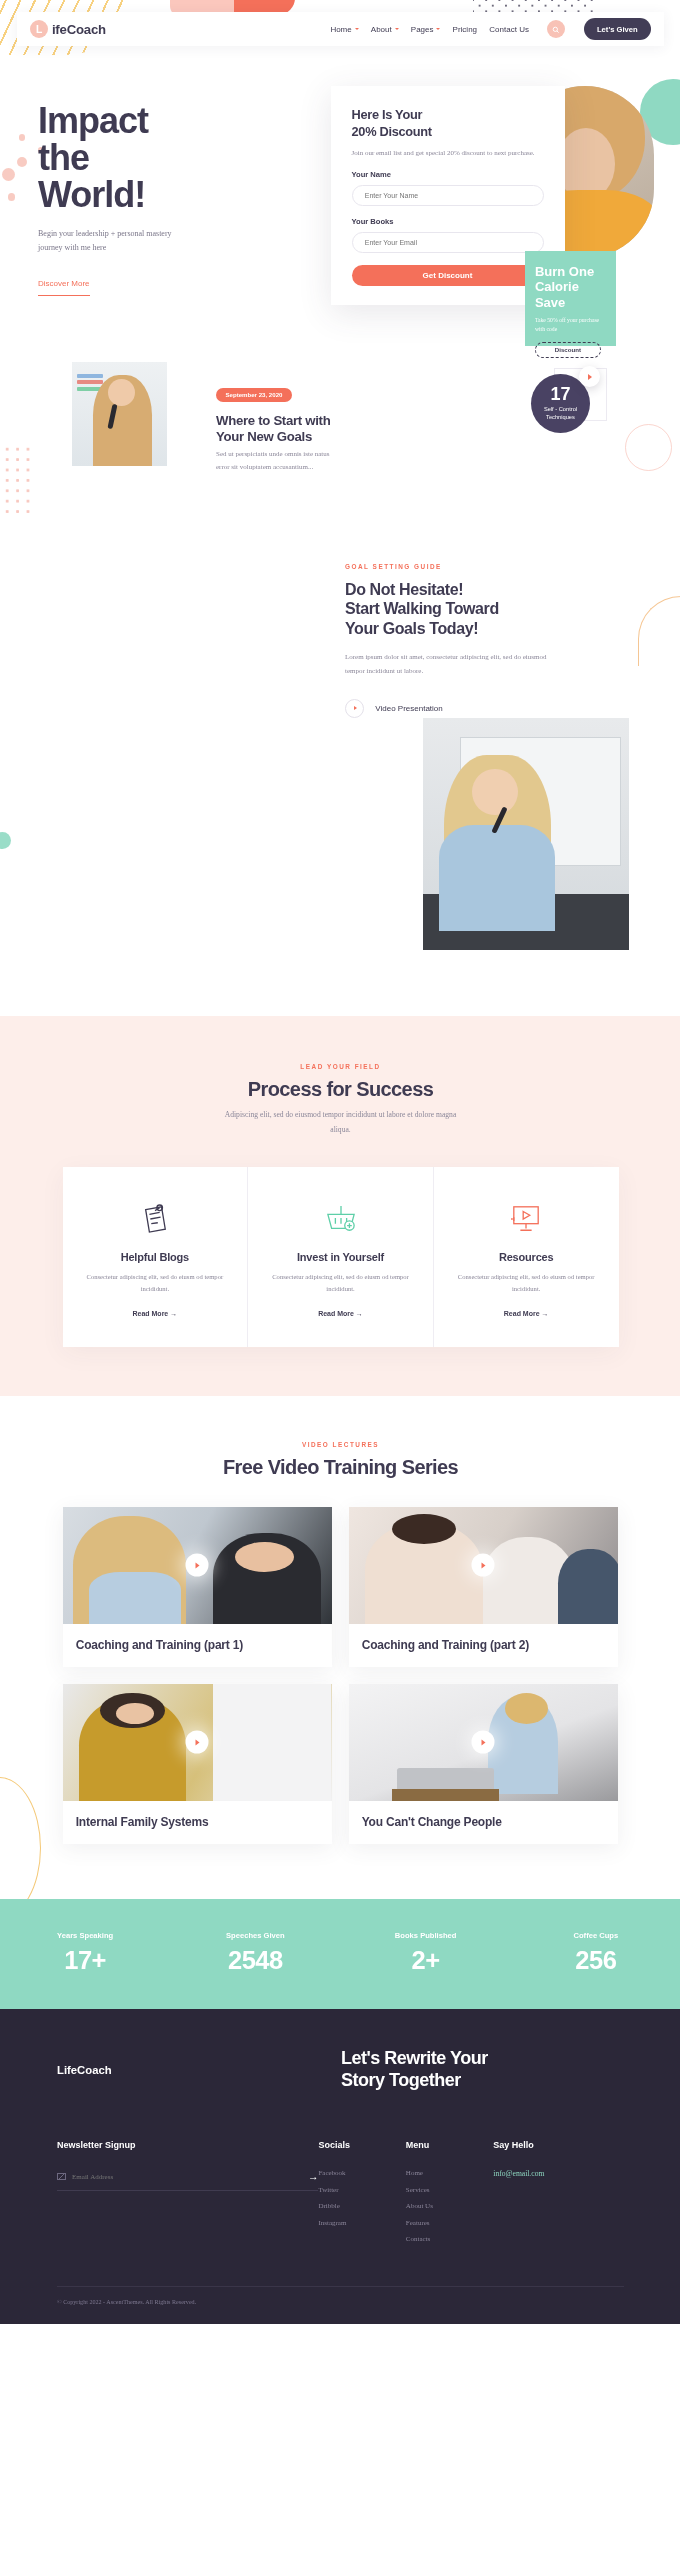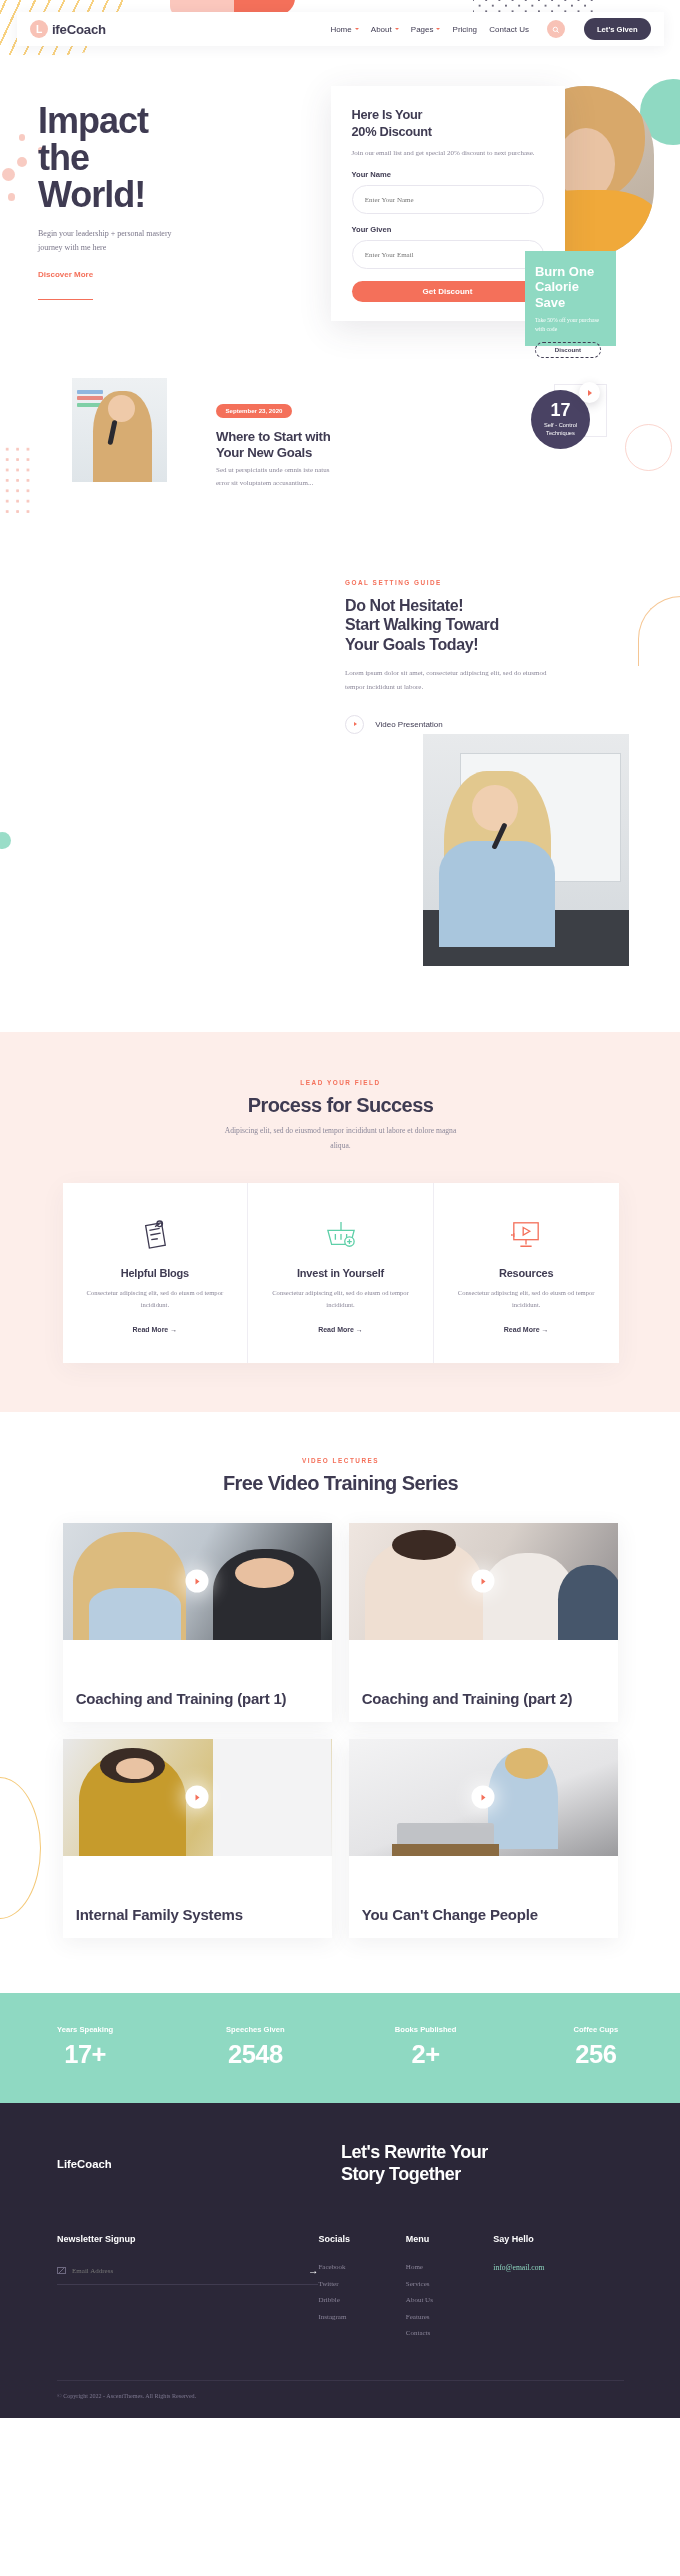--- a/index.html
+++ b/index.html
@@ -123,36 +123,36 @@
   .hero-left { width: 321px; padding-left: 38px; padding-top: 17px; }
   .hero-title {
     font-size: 36px; line-height: 1.02; font-weight: 700; letter-spacing: -1px;
     color: #3f3b52;
   }
   .hero-sub {
     font-family: "Liberation Serif", serif;
     font-size: 8px; color: #7a7689; line-height: 1.75; margin-top: 13.2px; max-width: 151px;
   }
   .discover {
-    margin-top: 15px; display: inline-block; color: #f4705a; font-size: 8px;
-    font-weight: 700; border-bottom: 1.1px solid #f4705a; padding-bottom: 20px;
+    margin-top: 24px; display: inline-block; color: #f4705a; font-size: 8px;
+    font-weight: 400; border-bottom: 1.1px solid #f4705a; padding-bottom: 7px;
   }
   .hero-right { position: relative; margin-left: 9.5px; width: 284px; }
   .discount-card {
     position: relative; width: 234px; background: #fff;
     box-shadow: 0 7.6px 32px rgba(63,59,82,.12);
     padding: 21px 21px 19px; z-index: 3;
   }
   .dc-title { font-size: 12.8px; font-weight: 700; line-height: 1.28; letter-spacing: -0.3px; }
   .dc-desc { font-family: "Liberation Serif", serif; font-size: 7px; color: #8b8799; line-height: 1.65; margin-top: 7.6px; }
   .dc-label { font-size: 7.6px; font-weight: 700; margin-top: 11.3px; color: #3f3b52; }
   .dc-input {
     display: block; width: 100%; margin-top: 5.7px;
-    border: 0.9px solid #e8e6ee; border-radius: 17px; height: 29px;
-    font-family: Liberation Serif, serif; font-size: 7px; color: #bdbac8;
+    border: 0.9px solid #e8e6ee; border-radius: 17px; height: 21px;
+    font-family: Liberation Sans, sans-serif; font-size: 7px; color: #bdbac8;
     padding: 0 12.3px; background: #fff; outline: none;
   }
   .dc-submit {
     display: block; width: 100%; margin-top: 12.3px; border: none;
     background: #f4705a; color: #fff; border-radius: 17px; height: 21px;
     font-family: "Liberation Sans", sans-serif; font-size: 8px; font-weight: 600;
   }
   .hero-photo {
     position: absolute; top: 0px; left: 185px; width: 138px; height: 172px;
     border-radius: 70px 70px 70px 70px; overflow: hidden; z-index: 2;
@@ -253,21 +253,21 @@
   .vthumb .bg2 { position: absolute; inset: 0; background: linear-gradient(120deg,#efe6e0 0%,#d7cfc9 50%,#8e8b8d 100%); }
   .vthumb .bg3 { position: absolute; inset: 0; background: linear-gradient(120deg,#e9e9ea 0%,#d6c07a 55%,#f1f1f2 100%); }
   .vthumb .bg4 { position: absolute; inset: 0; background: linear-gradient(160deg,#f3f3f4 0%,#e4e4e6 55%,#9a9a9d 100%); }
   .vthumb .sil { position: absolute; border-radius: 46% 46% 0 0; }
   .vplay {
     position: absolute; left: 50%; top: 50%; transform: translate(-50%,-50%);
     width: 23px; height: 23px; border-radius: 50%; background: #fff;
     display: flex; align-items: center; justify-content: center;
     box-shadow: 0 0 17px 4.7px rgba(255,255,255,.6);
   }
-  .vtitle { font-size: 15px; font-weight: 700; padding: 14px 13.2px 15px; letter-spacing: -0.2px; margin-top: 36px; }
+  .vtitle { font-size: 12px; font-weight: 700; padding: 14px 13.2px 15px; letter-spacing: -0.2px; }
 
   
   .stats { background: #8fd9c2; padding: 32px 0 34px; display: flex; position: relative; z-index: 2; align-items: center; }
   .stat { flex: 1; text-align: center; color: #fff; }
   .stat-label { font-size: 7.6px; font-weight: 600; }
   .stat-value { font-size: 25.5px; font-weight: 700; margin-top: 5.7px; letter-spacing: -0.5px; }
 
   
   .footer { background: #2b2738; color: #fff; padding: 38px 0 0; position: relative; z-index: 2; }
   .footer-top { width: 567px; margin: 0 auto; display: flex; }
@@ -366,21 +366,21 @@
           <span class="shirt"></span>
       </div>
       <div class="discount-card">
         <div class="dc-title">
           <span>Here Is Your</span><br>
           <span>20% Discount</span>
         </div>
         <div class="dc-desc">Join our email list and get special 20% discount to next purchase.</div>
         <div class="dc-label">Your Name</div>
         <input class="dc-input" placeholder="Enter Your Name" style="">
-        <div class="dc-label">Your Given</div>
+        <div class="dc-label">Your Books</div>
         <input class="dc-input" placeholder="Enter Your Email" style="">
         <button class="dc-submit">Get Discount</button>
       </div>
       <div class="burn-box">
         <div class="burn-title">
           <span>Burn One</span><br>
           <span>Calorie Save</span>
         </div>
         <div class="burn-desc">Take 50% off your purchase with code</div>
         <div class="burn-code">Discount</div>

